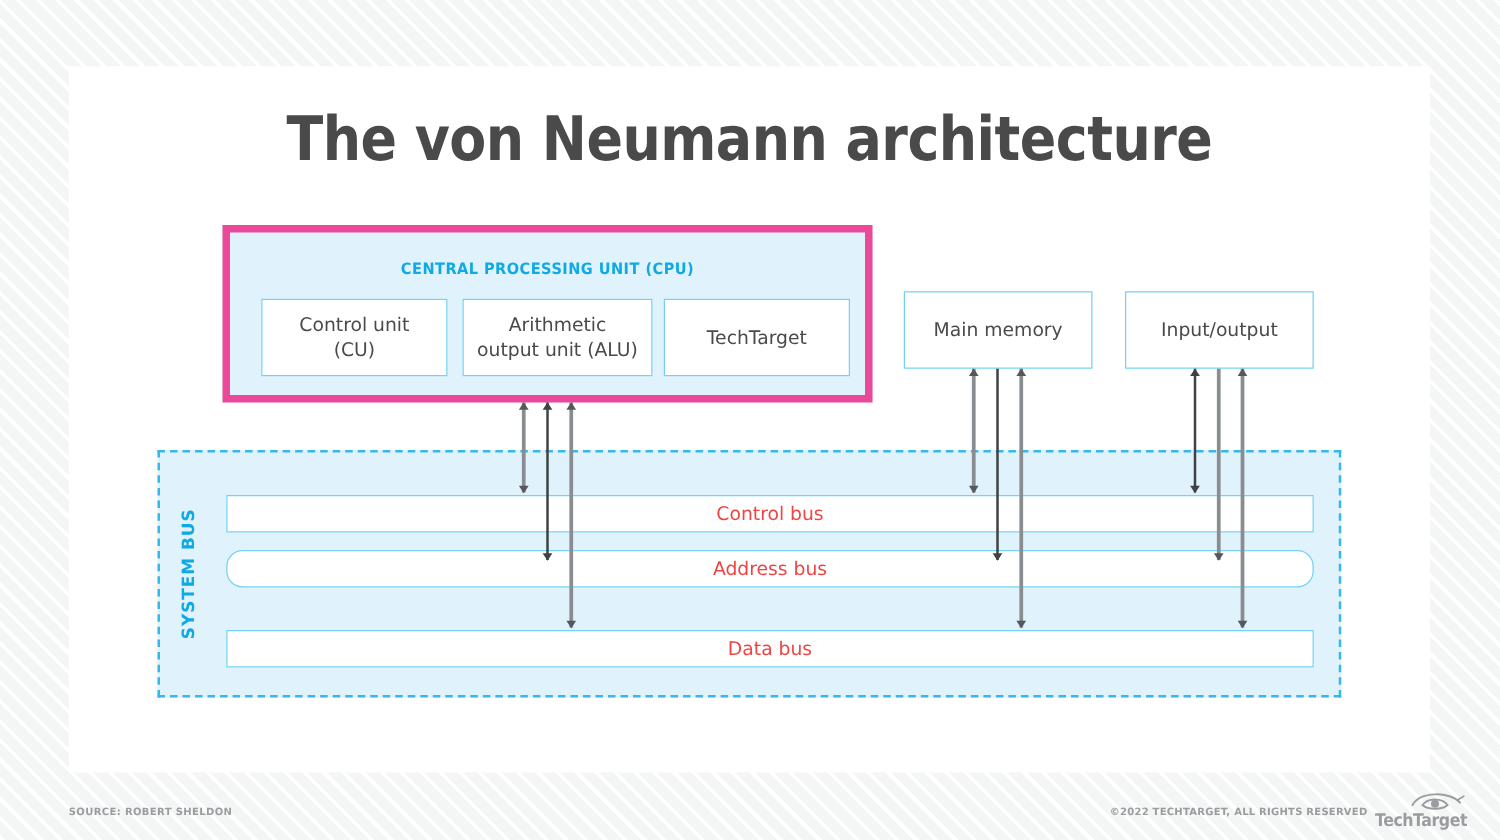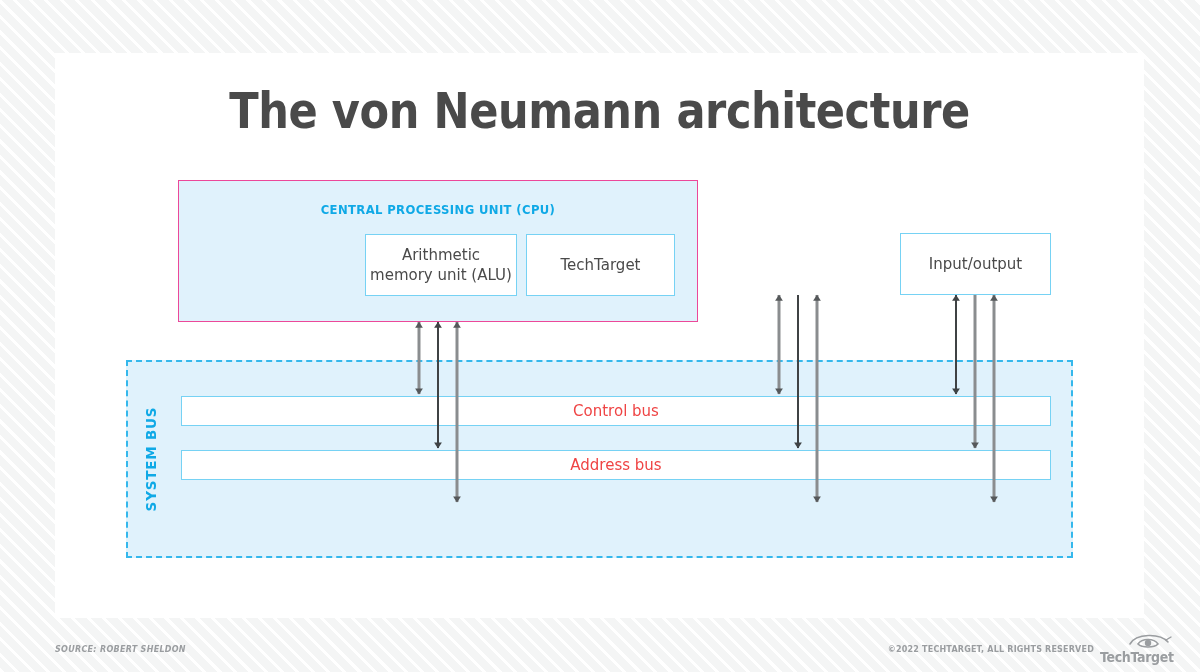--- a/index.html
+++ b/index.html
@@ -55,21 +55,21 @@
   }
 
   
   #cpu-panel {
     position: absolute;
     left: 123px;
     top: 127px;
     width: 520px;
     height: 142px;
     background: #e0f2fc;
-    border: 1px solid #ec4899;
+    border: 6px solid #ec4899;
     box-sizing: border-box;
   }
   #cpu-title {
     position: absolute;
     left: 0;
     top: 21px;
     width: 100%;
     text-align: center;
     font-family: "DejaVu Sans", sans-serif;
     font-weight: bold;
@@ -155,21 +155,21 @@
     border: 1px solid #76d2f4;
     box-sizing: border-box;
     display: flex;
     align-items: center;
     justify-content: center;
     font-size: 15px;
     color: #ef4444;
     font-family: "DejaVu Sans", sans-serif;
   }
   #bus-control { top: 34px; }
-  #bus-address { top: 88px; }
+  #bus-address { top: 78px; border-radius: 13px; }
   #bus-data    { top: 142px; }
 
   
   #connectors {
     position: absolute;
     left: 0;
     top: 0;
     width: 1089px;
     height: 565px;
     pointer-events: none;
@@ -178,21 +178,20 @@
   
   #footer-source {
     position: absolute;
     left: 55px;
     top: 645px;
     font-family: "DejaVu Sans", sans-serif;
     font-weight: bold;
     font-size: 8px;
     letter-spacing: 0.3px;
     color: #9a9da0;
-    font-style: italic;
   }
   #footer-copyright {
     position: absolute;
     right: 106px;
     top: 645px;
     font-family: "DejaVu Sans", sans-serif;
     font-weight: bold;
     font-size: 8px;
     letter-spacing: 0.2px;
     color: #9a9da0;
@@ -229,47 +228,59 @@
 
 <div id="canvas">
 
   <div id="card">
 
     <div id="title">The von Neumann architecture</div>
 
     <div id="cpu-panel">
       <div id="cpu-title">CENTRAL PROCESSING UNIT (CPU)</div>
 
+      <div class="cpu-box" id="cpu-box-cu">
+        <div>
+          <div>Control unit</div>
+          <div>(CU)</div>
+        </div>
+      </div>
 
       <div class="cpu-box" id="cpu-box-alu">
         <div>
           <div>Arithmetic</div>
-          <div>memory unit (ALU)</div>
+          <div>output unit (ALU)</div>
         </div>
       </div>
 
       <div class="cpu-box" id="cpu-box-registers">
         <div>TechTarget</div>
       </div>
     </div>
 
+    <div class="unit-box" id="unit-main-memory">
+      <span>Main memory</span>
+    </div>
     <div class="unit-box" id="unit-io">
       <span>Input/output</span>
     </div>
 
     <div id="system-bus">
       <div id="system-bus-label">
         <span>SYSTEM BUS</span>
       </div>
 
       <div class="bus-bar" id="bus-control">
         <span>Control bus</span>
       </div>
       <div class="bus-bar" id="bus-address">
         <span>Address bus</span>
+      </div>
+      <div class="bus-bar" id="bus-data">
+        <span>Data bus</span>
       </div>
     </div>
 
     <svg id="connectors" viewBox="0 0 1089 565" xmlns="http://www.w3.org/2000/svg">
       <defs>
         <marker id="ah-dark-down" markerWidth="9" markerHeight="9" refX="4.5" refY="7.6" orient="0" markerUnits="userSpaceOnUse">
           <path d="M0.6,2.2 L8.4,2.2 L4.5,8.2 Z" fill="#3f4244"></path>
         </marker>
         <marker id="ah-dark-up" markerWidth="9" markerHeight="9" refX="4.5" refY="1.4" orient="0" markerUnits="userSpaceOnUse">
           <path d="M0.6,7.2 L8.4,7.2 L4.5,1.2 Z" fill="#3f4244"></path>

